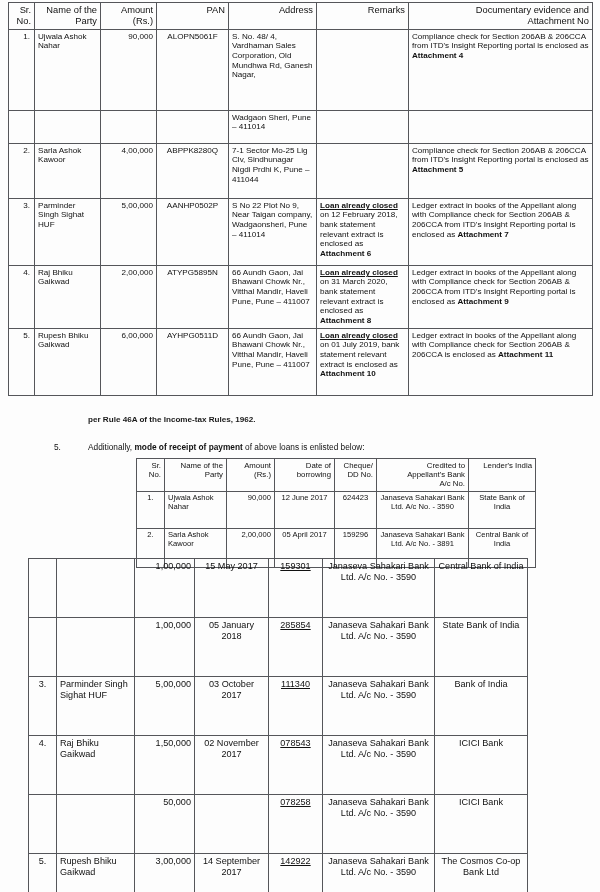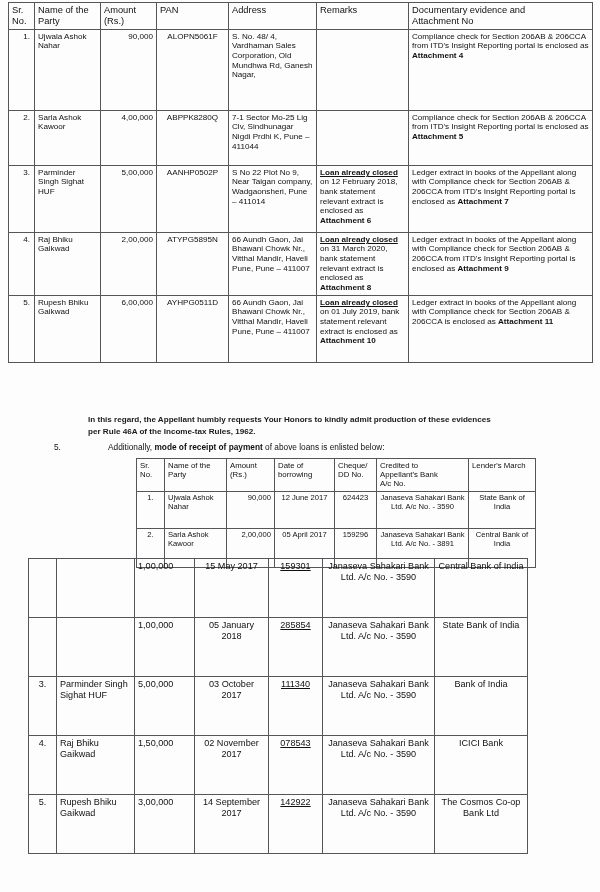--- a/index.html
+++ b/index.html
@@ -30,21 +30,21 @@
     width: 100%;
   }
   table.doc td, table.doc th {
     border: 1px solid #55565a;
     vertical-align: top;
     padding: 2px 3px;
     line-height: 1.18;
     font-weight: normal;
   }
   .hdr td {
-    text-align: left;
+    text-align: right;
     font-weight: bold;
     vertical-align: middle;
     padding: 3px 2px;
   }
   .b  { font-weight: bold; }
   .u  { text-decoration: underline; }
 
   
   .t1wrap {
     position: absolute;
@@ -84,21 +84,21 @@
   }
   .item5 {
     position: absolute;
     left: 54px;
     top: 442px;
     width: 520px;
     font-size: 8.3px;
     line-height: 1.4;
   }
   .item5 .num { position: absolute; left: 0; top: 0; }
-  .item5 .txt { display: block; margin-left: 54px; }
+  .item5 .txt { display: block; margin-left: 34px; }
 
   
   .t2wrap {
     position: absolute;
     left: 136px;
     top: 458px;
     width: 400px;
   }
   .t2 { font-size: 7.6px; }
   .t2 .hdr td { font-size: 7.8px; }
@@ -116,21 +116,21 @@
   .t3wrap {
     position: absolute;
     left: 28px;
     top: 558px;
     width: 500px;
   }
   .t3 { font-size: 9.1px; }
   .t3 td { padding: 4px 4px; line-height: 1.25; }
   .t3 .sr   { width: 28px; text-align: center; }
   .t3 .nm   { width: 78px; }
-  .t3 .amt  { width: 60px; text-align: left; margin-left: 16px; }
+  .t3 .amt  { width: 60px; text-align: right; margin-left: 16px; }
   .t3 .dt   { width: 74px; text-align: center; }
   .t3 .chq  { width: 54px; text-align: center; text-decoration: underline; }
   .t3 .cred { width: 112px; text-align: center; }
   .t3 .lend { width: auto; text-align: center; }
   .t3 tr.tall td { height: 54px; }
 </style>
 </head>
 <body>
 
 <div class="page">
@@ -174,20 +174,29 @@
           <td class="nm">Ujwala Ashok Nahar</td>
           <td class="amt">90,000</td>
           <td class="pan">ALOPN5061F</td>
           <td class="addr">S. No. 48/ 4, Vardhaman Sales Corporation, Old Mundhwa Rd, Ganesh Nagar,</td>
           <td class="rem"></td>
           <td class="doc2">
             <span>Compliance check for Section 206AB &amp; 206CCA from ITD's Insight Reporting portal is enclosed as </span><span class="b">Attachment 4</span>
           </td>
         </tr>
 
+        <tr class="r1b">
+          <td class="sr"></td>
+          <td class="nm"></td>
+          <td class="amt"></td>
+          <td class="pan"></td>
+          <td class="addr">Wadgaon Sheri, Pune – 411014</td>
+          <td class="rem"></td>
+          <td class="doc2"></td>
+        </tr>
 
         <tr class="r2">
           <td class="sr">2.</td>
           <td class="nm">Sarla Ashok Kawoor</td>
           <td class="amt">4,00,000</td>
           <td class="pan">ABPPK8280Q</td>
           <td class="addr">7-1 Sector Mo-25 Lig Clv, Sindhunagar Nigdi Prdhi K, Pune – 411044</td>
           <td class="rem"></td>
           <td class="doc2">
             <span>Compliance check for Section 206AB &amp; 206CCA from ITD's Insight Reporting portal is enclosed as </span><span class="b">Attachment 5</span>
@@ -234,21 +243,20 @@
           <td class="doc2">
             <span>Ledger extract in books of the Appellant along with Compliance check for Section 206AB &amp; 206CCA  is enclosed as </span><span class="b">Attachment 11</span>
           </td>
         </tr>
 
       </tbody>
     </table>
   </div>
 
   <div class="para">
-    <div>In this regard, the Appellant humbly requests Your Honors to kindly admit production of these evidences</div>
     <div>per Rule 46A of the Income-tax Rules, 1962.</div>
   </div>
 
   <div class="item5">
     <span class="num">5.</span>
     <span class="txt"><span>Additionally, </span><span class="b">mode of receipt of payment</span><span> of above loans is enlisted below:</span></span>
   </div>
 
   <div class="t2wrap">
     <table class="doc t2">
@@ -281,21 +289,21 @@
           </td>
           <td>
             <span>Cheque/</span><br>
             <span>DD No.</span>
           </td>
           <td>
             <span>Credited to</span><br>
             <span>Appellant's Bank</span><br>
             <span>A/c No.</span>
           </td>
-          <td>Lender's March</td>
+          <td>Lender's India</td>
         </tr>
 
         <tr class="rowA">
           <td class="sr">1.</td>
           <td class="nm">Ujwala Ashok Nahar</td>
           <td class="amt">90,000</td>
           <td class="dt">12 June 2017</td>
           <td class="chq">624423</td>
           <td class="cred">Janaseva Sahakari Bank Ltd. A/c No. - 3590</td>
           <td class="lend">State Bank of India</td>
@@ -356,20 +364,29 @@
         <tr class="tall">
           <td class="sr">4.</td>
           <td class="nm">Raj Bhiku Gaikwad</td>
           <td class="amt">1,50,000</td>
           <td class="dt">02 November 2017</td>
           <td class="chq">078543</td>
           <td class="cred">Janaseva Sahakari Bank Ltd. A/c No. - 3590</td>
           <td class="lend">ICICI Bank</td>
         </tr>
         <tr class="tall">
+          <td class="sr"></td>
+          <td class="nm"></td>
+          <td class="amt">50,000</td>
+          <td class="dt"></td>
+          <td class="chq">078258</td>
+          <td class="cred">Janaseva Sahakari Bank Ltd. A/c No. - 3590</td>
+          <td class="lend">ICICI Bank</td>
+        </tr>
+        <tr class="tall">
           <td class="sr">5.</td>
           <td class="nm">Rupesh Bhiku Gaikwad</td>
           <td class="amt">3,00,000</td>
           <td class="dt">14 September 2017</td>
           <td class="chq">142922</td>
           <td class="cred">Janaseva Sahakari Bank Ltd. A/c No. - 3590</td>
           <td class="lend">The Cosmos Co-op Bank Ltd</td>
         </tr>
 
       </tbody>

